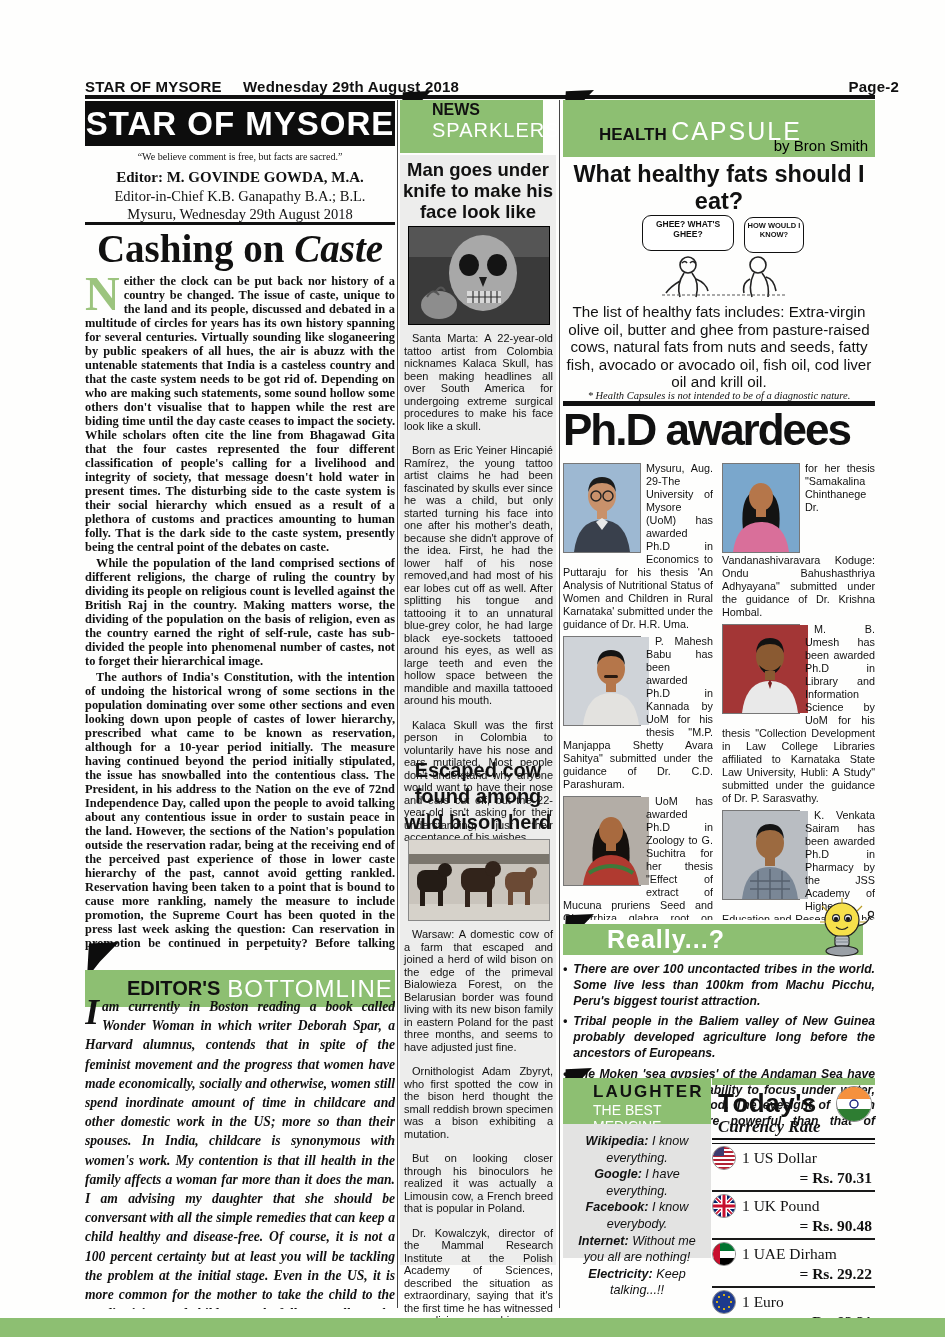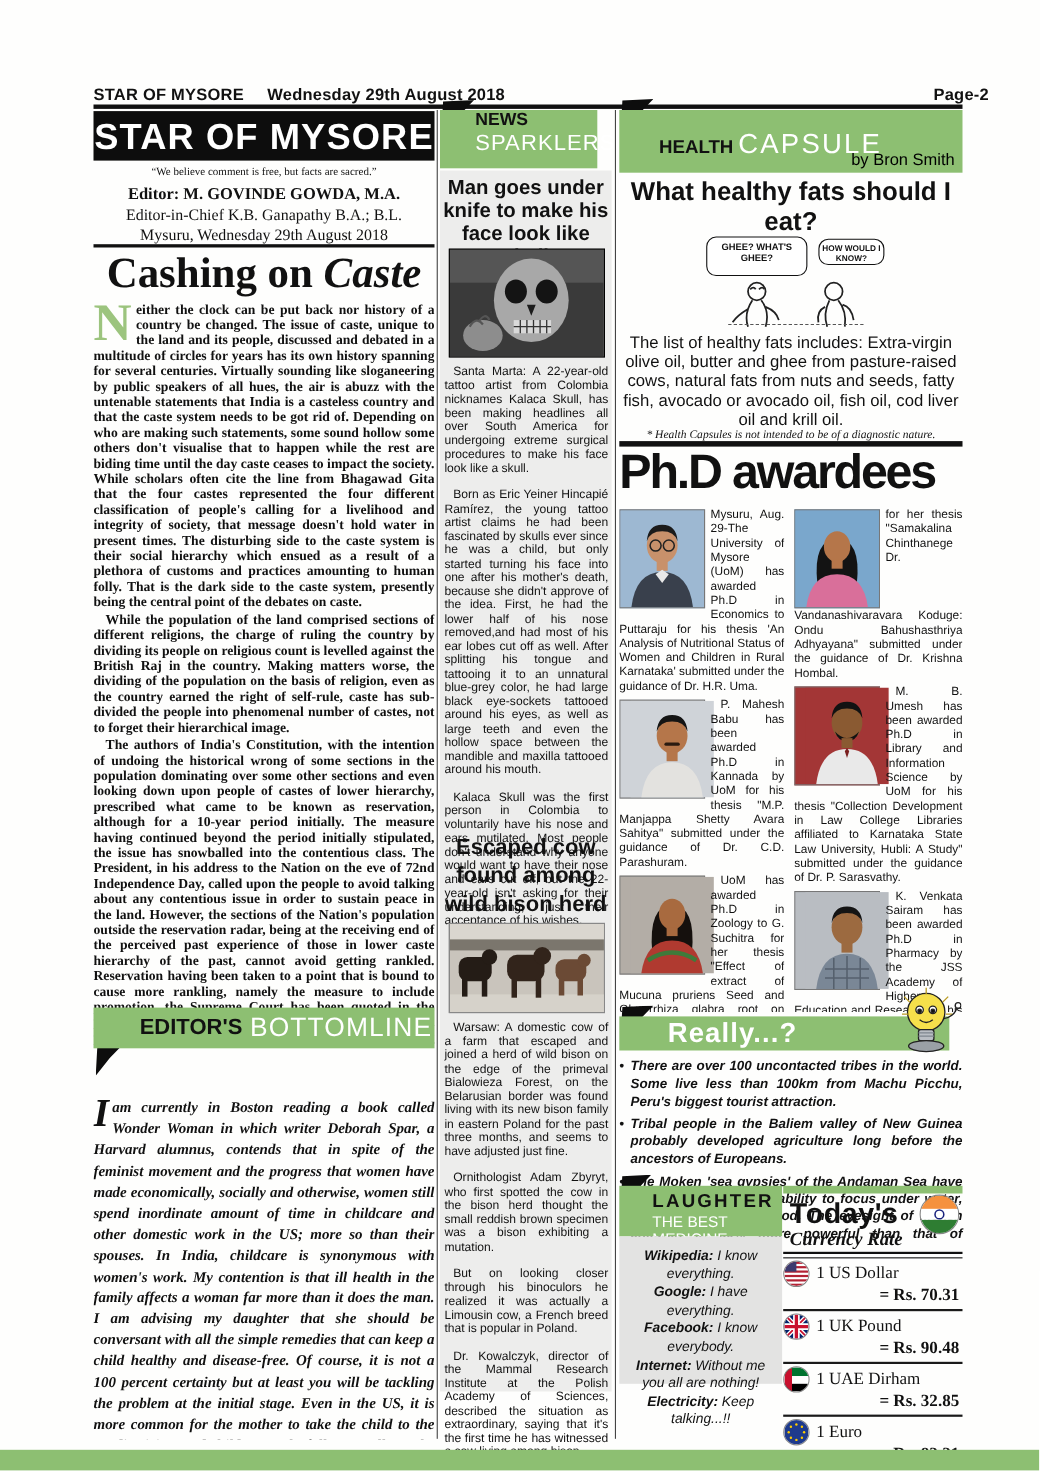--- a/index.html
+++ b/index.html
@@ -98,21 +98,21 @@
 
   <div class="abs edit-title" style="left:85px;top:227px;width:310px;"><span>Cashing on </span><em>Caste</em></div>
 
   <div class="abs edit-body" style="left:85px;top:274px;width:310px;height:678px;overflow:hidden;">
     <p><span class="dropcap">N</span><span>either the clock can be put back nor history of a country be changed. The issue of caste, unique to the land and its people, discussed and debated in a multitude of circles for years has its own history spanning for several centuries. Virtually sounding like sloganeering by public speakers of all hues, the air is abuzz with the untenable statements that India is a casteless country and that the caste system needs to be got rid of. Depending on who are making such statements, some sound hollow some others don't visualise that to happen while the rest are biding time until the day caste ceases to impact the society. While scholars often cite the line from Bhagawad Gita that the four castes represented the four different classification of people's calling for a livelihood and integrity of society, that message doesn't hold water in present times. The disturbing side to the caste system is their social hierarchy which ensued as a result of a plethora of customs and practices amounting to human folly. That is the dark side to the caste system, presently being the central point of the debates on caste.</span></p>
     <p class="ind">While the population of the land comprised sections of different religions, the charge of ruling the country by dividing its people on religious count is levelled against the British Raj in the country. Making matters worse, the dividing of the population on the basis of religion, even as the country earned the right of self-rule, caste has sub-divided the people into phenomenal number of castes, not to forget their hierarchical image.</p>
     <p class="ind">The authors of India's Constitution, with the intention of undoing the historical wrong of some sections in the population dominating over some other sections and even looking down upon people of castes of lower hierarchy, prescribed what came to be known as reservation, although for a 10-year period initially. The measure having continued beyond the period initially stipulated, the issue has snowballed into the contentious class. The President, in his address to the Nation on the eve of 72nd Independence Day, called upon the people to avoid talking about any contentious issue in order to sustain peace in the land. However, the sections of the Nation's population outside the reservation radar, being at the receiving end of the perceived past experience of those in lower caste hierarchy of the past, cannot avoid getting rankled. Reservation having been taken to a point that is bound to cause more rankling, namely the measure to include promotion, the Supreme Court has been quoted in the press last week asking the question: Can reservation in promotion be continued in perpetuity? Before talking further on the matter, the discussants need to bear in mind the game of cashing on caste played by politicians of all the parties in the land. The slogan casteless society is for the consumption of the gullible masses.</p>
   </div>
 
   <div class="abs tri" style="left:87px;top:942px;width:32px;height:36px;"></div>
-  <div class="abs g-bar bl-bar" style="left:85px;top:916px;width:310px;height:37px;">
+  <div class="abs g-bar bl-bar" style="left:85px;top:970px;width:310px;height:37px;">
     <span class="bar-black" style="font-size:20px;">EDITOR'S</span>
     <span class="bar-white" style="font-size:24px;letter-spacing:1px;">BOTTOMLINE</span>
   </div>
   <div class="abs bl-body" style="left:85px;top:997px;width:310px;height:312px;overflow:hidden;">
     <span class="dropcap dark">I</span><span>am currently in Boston reading a book called Wonder Woman in which writer Deborah Spar, a Harvard alumnus, contends that in spite of the feminist movement and the progress that women have made economically, socially and otherwise, women still spend inordinate amount of time in childcare and other domestic work in the US; more so than their spouses. In India, childcare is synonymous with women's work. My contention is that ill health in the family affects a woman far more than it does the man. I am advising my daughter that she should be conversant with all the simple remedies that can keep a child healthy and disease-free. Of course, it is not a 100 percent certainty but at least you will be tackling the problem at the initial stage. Even in the US, it is more common for the mother to take the child to the paediatrician, and childcare tasks fall unequally on the women. I don't think that this is likely to change in the near future, and until such time society and governments wake up to make it easier for the mother to fulfil both her roles we shall turn to ayurveda. — Sheela Rani Chunkath in The New Indian Express.</span>
   </div>
 
   <div class="abs mid-bg" style="left:400px;top:155px;width:156px;height:1110px;"></div>
 
   <div class="abs tri" style="left:401px;top:91px;width:30px;height:34px;"></div>
@@ -184,21 +184,21 @@
   <div class="abs g-bar hc-bar" style="left:563px;top:100px;width:312px;height:57px;">
     <span class="bar-black" style="font-size:17px;">HEALTH</span>
     <span class="bar-white" style="font-size:25px;letter-spacing:2px;">CAPSULE</span>
     <div class="hc-byline">by Bron Smith</div>
   </div>
 
   <div class="abs hc-head" style="left:563px;top:161px;width:312px;">What healthy fats should I eat?</div>
 
   <div class="abs" style="left:642px;top:215px;width:162px;height:84px;">
     <div class="bub" style="left:0;top:0;width:92px;height:36px;font-size:8.5px;line-height:10px;">GHEE? WHAT'S GHEE?</div>
-    <div class="bub" style="right:0;top:2px;width:60px;height:24px;font-size:7.5px;line-height:9px;">HOW WOULD I KNOW?</div>
+    <div class="bub" style="right:0;top:2px;width:60px;height:36px;font-size:7.5px;line-height:9px;">HOW WOULD I KNOW?</div>
     <svg class="abs" style="left:0;top:38px;" width="162" height="46" viewBox="0 0 162 46">
       <g stroke="#222" fill="none" stroke-width="1.6">
         <circle cx="46" cy="12" r="8"></circle>
         <path d="M42 20 q-8 12 -4 24 M50 20 q8 10 4 24 M38 28 q-10 6 -14 12 M54 26 q10 4 12 12"></path>
         <path d="M40 10 q3-3 5 0 M48 10 q3-3 5 0"></path>
         <circle cx="116" cy="12" r="8"></circle>
         <path d="M112 20 q-6 12 -2 24 M120 20 q8 10 6 24 M108 26 q-8 4 -6 14 M124 24 q8 2 10 14"></path>
       </g>
       <path d="M20 42 h124" stroke="#555" stroke-width="1" stroke-dasharray="3 2"></path>
     </svg>
@@ -388,21 +388,21 @@
           <span class="flag">
             <svg width="22" height="22" viewBox="0 0 22 22">
               <rect width="22" height="8" fill="#00732f"></rect>
               <rect y="8" width="22" height="7" fill="#fff"></rect>
               <rect y="15" width="22" height="7" fill="#000"></rect>
               <rect width="7" height="22" fill="#c8102e"></rect>
             </svg>
           </span>
           <span>1 UAE Dirham</span>
         </div>
-      <div class="cur-l2">= Rs. 32.85</div>
+      <div class="cur-l2">= Rs. 29.22</div>
     </div>
     <div class="cur-row">
       <div class="cur-l1">
           <span class="flag">
             <svg width="22" height="22" viewBox="0 0 22 22">
               <rect width="22" height="22" fill="#1e3a8c"></rect>
               <g fill="#ffcc00">
                 <circle cx="11" cy="4" r="1.1"></circle>
                 <circle cx="16" cy="6" r="1.1"></circle>
                 <circle cx="18" cy="11" r="1.1"></circle>

